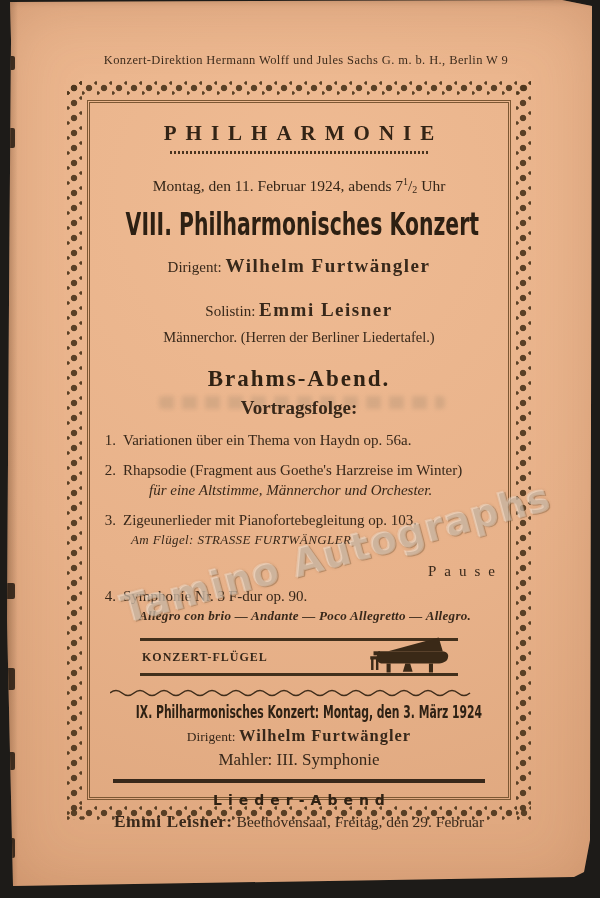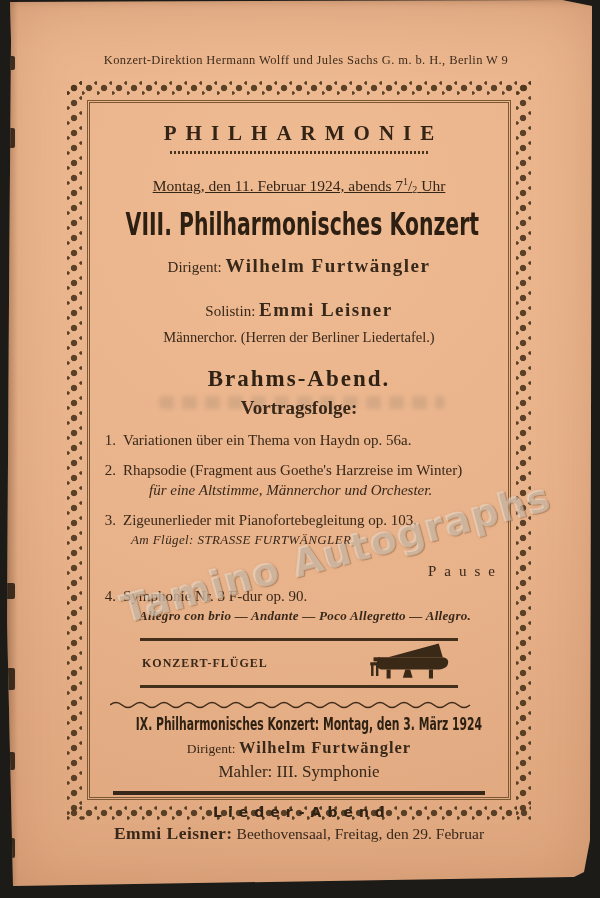--- a/index.html
+++ b/index.html
@@ -34,21 +34,21 @@
   .band.left{left:0;top:0;bottom:0;width:15px;}
   .band.right{right:0;top:0;bottom:0;width:15px;}
   .inner-frame{position:absolute;inset:20px;border:3px double #7c5733;}
 
   .content{position:absolute;left:28px;right:28px;top:24px;bottom:18px;text-align:center;}
 
   .venue{margin-top:17px;font-size:21px;font-weight:bold;letter-spacing:9px;text-indent:9px;color:#332416;}
   .venue .ul{display:block;height:3px;margin:5px auto 0;width:258px;
     background:repeating-linear-gradient(90deg,#4a3420 0 2px, rgba(74,52,32,0) 2px 4px);}
 
-  .date-line{margin-top:22px;font-size:15.5px;color:#342517;text-decoration:underline;}
+  .date-line{margin-top:22px;font-size:15.5px;color:#342517;}
   .frac sup{font-size:10px;vertical-align:6px;}
   .frac sub{font-size:10px;vertical-align:-2px;}
 
   .big-title{margin-top:15px;font-family:"DejaVu Sans",sans-serif;font-weight:bold;
     font-size:24px;white-space:nowrap;transform:scale(0.85,1.32);transform-origin:50% 50%;
     color:#2d2013;}
 
   .person-line{margin-top:17px;font-size:15px;}
   .person-line .name{font-weight:bold;font-size:19px;letter-spacing:1.5px;}
   .person-line.second{margin-top:22px;}
@@ -66,21 +66,21 @@
   .p-l1{display:flex;gap:7px;}
   .p-num{min-width:15px;text-align:right;}
   .p-l2{margin-left:48px;margin-top:3px;font-style:italic;}
   .p-l2.kl{margin-left:30px;font-size:13px;letter-spacing:.4px;}
   .p-l2.tempo{margin-left:38px;font-size:13px;font-weight:bold;letter-spacing:.3px;}
   .pause{margin-top:15px;text-align:right;font-size:15px;letter-spacing:8px;text-indent:8px;}
   .item4{margin-top:8px;}
 
   
   .ad{margin:14px auto 9px;width:318px;border-top:3px solid #42301c;border-bottom:3px solid #42301c;
-    padding:2px 2px;display:flex;align-items:center;justify-content:space-between;height:50px;}
+    padding:2px 2px;display:flex;align-items:center;justify-content:space-between;height:38px;}
   .ad-left{font-weight:bold;font-size:12px;letter-spacing:1px;white-space:nowrap;}
   .ad-right{text-align:left;line-height:1.2;}
   .ad-brand{font-weight:bold;font-size:11.5px;letter-spacing:1px;white-space:nowrap;}
   .ad-addr{font-weight:bold;font-size:8.5px;letter-spacing:.5px;white-space:nowrap;}
   .piano{flex:0 0 auto;margin:0 2px;}
 
   .wavy{margin:12px auto 0;display:block;}
 
   .nine-title{margin-top:6px;font-family:"DejaVu Sans",sans-serif;font-weight:bold;font-size:13.5px;
     white-space:nowrap;transform:scale(0.8,1.35);transform-origin:50% 50%;color:#2e2114;}

